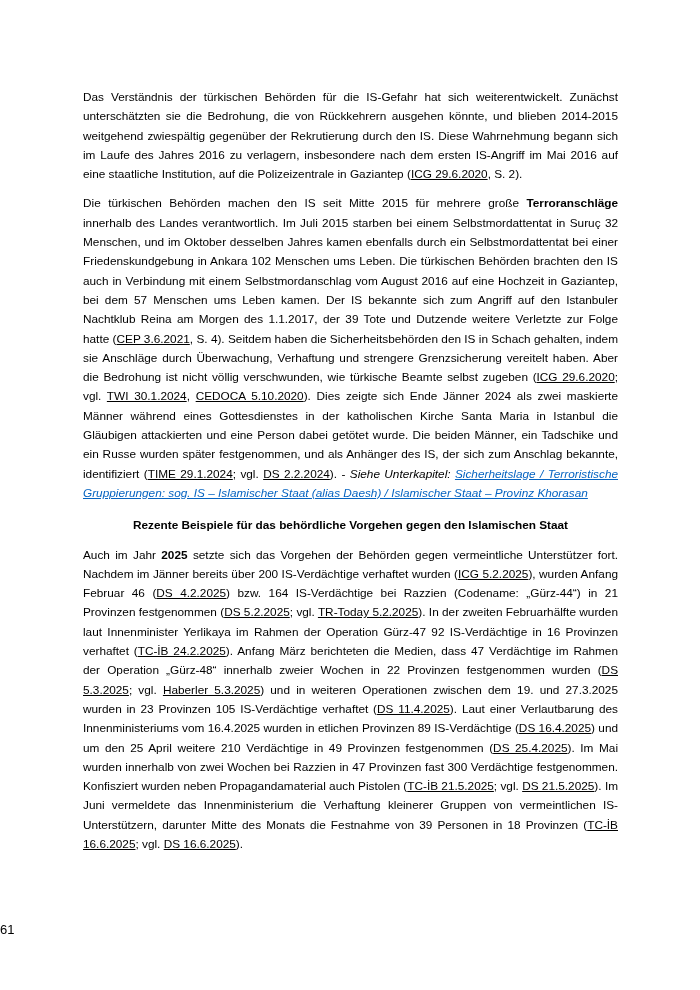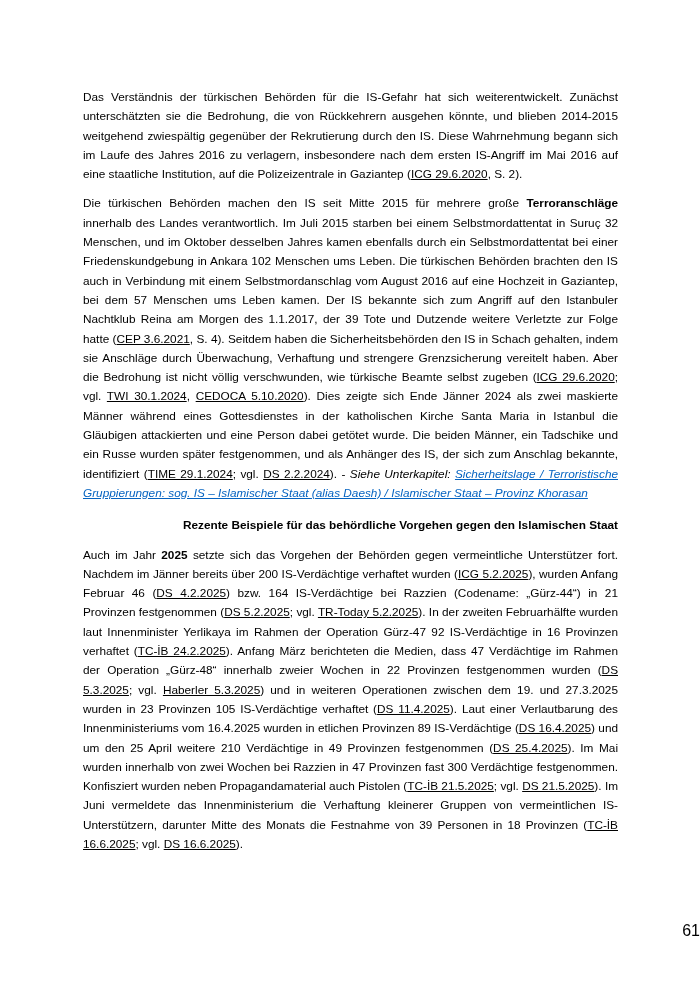--- a/index.html
+++ b/index.html
@@ -27,43 +27,43 @@
     hyphens: auto;
     -webkit-hyphens: auto;
   }
   p.paragraph {
     margin: 0 0 10px 0;
   }
   h2.heading {
     font-size: 11.8px;
     line-height: 19.3px;
     font-weight: bold;
-    text-align: right;
+    text-align: center;
     margin: 13px 0 10px 0;
   }
   .seg-bold { font-weight: bold; }
   .seg-italic { font-style: italic; }
   a.seg-link {
     color: #000000;
     text-decoration: underline;
     cursor: pointer;
   }
   a.seg-link-blue {
     color: var(--link-blue, #0563c1);
     text-decoration: underline;
     font-style: italic;
     cursor: pointer;
   }
   .page-number {
     position: absolute;
     top: 922px;
     left: 0;
     width: 100%;
-    text-align: right;
-    font-size: 16px;
+    text-align: left;
+    font-size: 13px;
     color: #000000;
   }
 </style>
 </head>
 <body>
 
 <div class="page">
   <div class="content">
       <p class="paragraph"><span>Das Verständnis der türkischen Behörden für die IS-Gefahr hat sich weiterentwickelt. Zunächst unterschätzten sie die Bedrohung, die von Rückkehrern ausgehen könnte, und blieben 2014-2015 weitgehend zwiespältig gegenüber der Rekrutierung durch den IS. Diese Wahrnehmung begann sich im Laufe des Jahres 2016 zu verlagern, insbesondere nach dem ersten IS-Angriff im Mai 2016 auf eine staatliche Institution, auf die Polizeizentrale in Gaziantep (</span><a class="seg-link">ICG 29.6.2020</a><span>, S. 2).</span></p>
       <p class="paragraph"><span>Die türkischen Behörden machen den IS seit Mitte 2015 für mehrere große </span><span class="seg-bold">Terroranschläge</span><span> innerhalb des Landes verantwortlich. Im Juli 2015 starben bei einem Selbstmordattentat in Suruç 32 Menschen, und im Oktober desselben Jahres kamen ebenfalls durch ein Selbstmordattentat bei einer Friedenskundgebung in Ankara 102 Menschen ums Leben. Die türkischen Behörden brachten den IS auch in Verbindung mit einem Selbstmordanschlag vom August 2016 auf eine Hochzeit in Gaziantep, bei dem 57 Menschen ums Leben kamen. Der IS bekannte sich zum Angriff auf den Istanbuler Nachtklub Reina am Morgen des 1.1.2017, der 39 Tote und Dutzende weitere Verletzte zur Folge hatte (</span><a class="seg-link">CEP 3.6.2021</a><span>, S. 4). Seitdem haben die Sicherheitsbehörden den IS in Schach gehalten, indem sie Anschläge durch Überwachung, Verhaftung und strengere Grenzsicherung vereitelt haben. Aber die Bedrohung ist nicht völlig verschwunden, wie türkische Beamte selbst zugeben (</span><a class="seg-link">ICG 29.6.2020</a><span>; vgl. </span><a class="seg-link">TWI 30.1.2024</a><span>, </span><a class="seg-link">CEDOCA 5.10.2020</a><span>). Dies zeigte sich Ende Jänner 2024 als zwei maskierte Männer während eines Gottesdienstes in der katholischen Kirche Santa Maria in Istanbul die Gläubigen attackierten und eine Person dabei getötet wurde. Die beiden Männer, ein Tadschike und ein Russe wurden später festgenommen, und als Anhänger des IS, der sich zum Anschlag bekannte, identifiziert (</span><a class="seg-link">TIME 29.1.2024</a><span>; vgl. </span><a class="seg-link">DS 2.2.2024</a><span>). - </span><span class="seg-italic">Siehe Unterkapitel: </span><a class="seg-link-blue">Sicherheitslage / Terroristische Gruppierungen: sog. IS – Islamischer Staat (alias Daesh) / Islamischer Staat – Provinz Khorasan</a></p>

